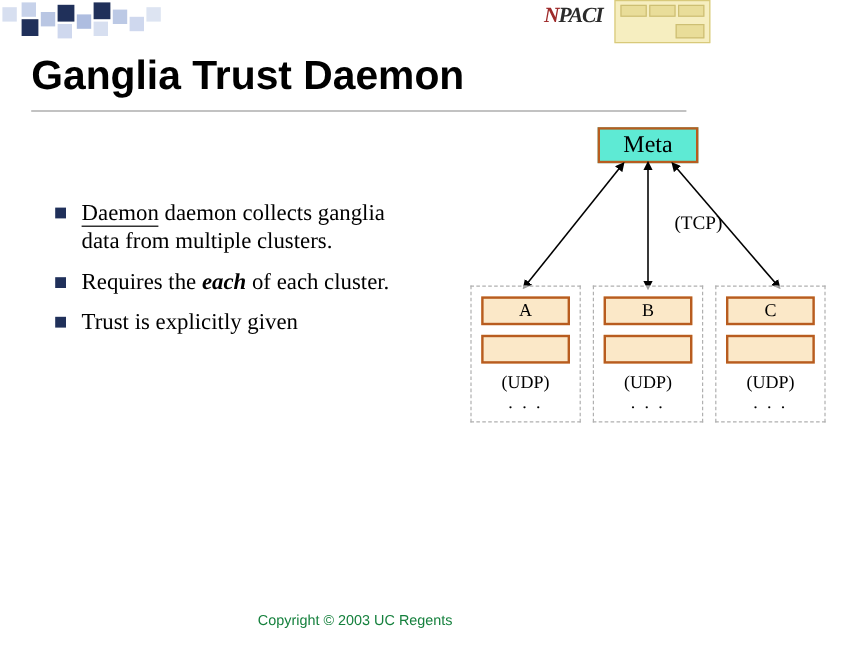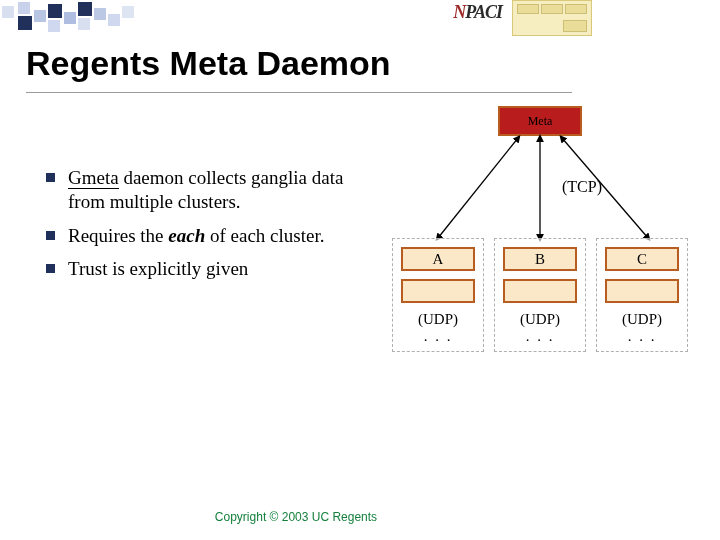--- a/index.html
+++ b/index.html
@@ -25,21 +25,21 @@
   .title-rule { position: absolute; top: 92px; left: 26px; right: 20px; height: 1px; background: #9a9a9a; }
 
   
   .bullets { position: absolute; top: 166px; left: 46px; width: 310px; font-family: 'Times New Roman', Times, serif; font-size: 19px; line-height: 1.25; color: #000; }
   .bullets li { list-style: none; position: relative; padding-left: 22px; margin-bottom: 10px; }
   .bullets li::before { content: ""; position: absolute; left: 0; top: 7px; width: 9px; height: 9px; background: #20305a; }
   .em { font-style: italic; font-weight: bold; }
 
   
   .diagram { position: absolute; top: 106px; left: 380px; width: 320px; height: 340px; }
-  .meta-box { position: absolute; top: 0; left: 118px; width: 84px; height: 30px; border: 2px solid #b85c1f; background: #b91c1c; display:flex; align-items:center; justify-content:center; font-family: 'Times New Roman', serif; font-size: 12px; }
+  .meta-box { position: absolute; top: 0; left: 118px; width: 84px; height: 30px; border: 2px solid #b85c1f; background: #5eead4; display:flex; align-items:center; justify-content:center; font-family: 'Times New Roman', serif; font-size: 20px; }
   .tcp-label { position: absolute; top: 72px; left: 182px; font-family: 'Times New Roman', serif; font-size: 16px; }
 
   .cluster { position: absolute; width: 92px; border: 1px dashed #b0b0b0; background: rgba(255,255,255,0.6); }
   .cluster .cell { margin: 8px; height: 24px; border: 2px solid #b85c1f; background: #fbe8c8; display:flex; align-items:center; justify-content:center; font-family: 'Times New Roman', serif; font-size: 15px; }
   .cluster .udp { text-align:center; font-family:'Times New Roman', serif; font-size:15px; margin-top:4px; }
   .cluster .dots { text-align:center; font-family:'Times New Roman', serif; font-size:15px; margin-bottom:6px; letter-spacing: 2px; }
 
   .clusters-label { position: absolute; top: 322px; left: 0; right: 0; text-align: center; font-family: 'Times New Roman', serif; font-size: 16px; }
 
   
@@ -72,26 +72,26 @@
   </div>
   <div class="mini-badge">
     <div class="row1">
         <div></div>
         <div></div>
         <div></div>
       </div>
     <div class="row2"></div>
   </div>
 
-  <div class="title">Regents Meta Daemon</div>
+  <div class="title">Ganglia Trust Daemon</div>
   <div class="title-rule"></div>
 
   <ul class="bullets">
     <li>
-      <span style="border-bottom:1px solid #000;">Gmeta</span><span> daemon collects ganglia data from multiple clusters.</span>
+      <span style="border-bottom:1px solid #000;">Daemon</span><span> daemon collects ganglia data from multiple clusters.</span>
     </li>
     <li>
       <span>Requires the </span><span class="em">each</span><span> of each cluster.</span>
     </li>
     <li>Trust is explicitly given</li>
   </ul>
 
   <div class="diagram">
     <div class="meta-box">Meta</div>
     <div class="tcp-label">(TCP)</div>

